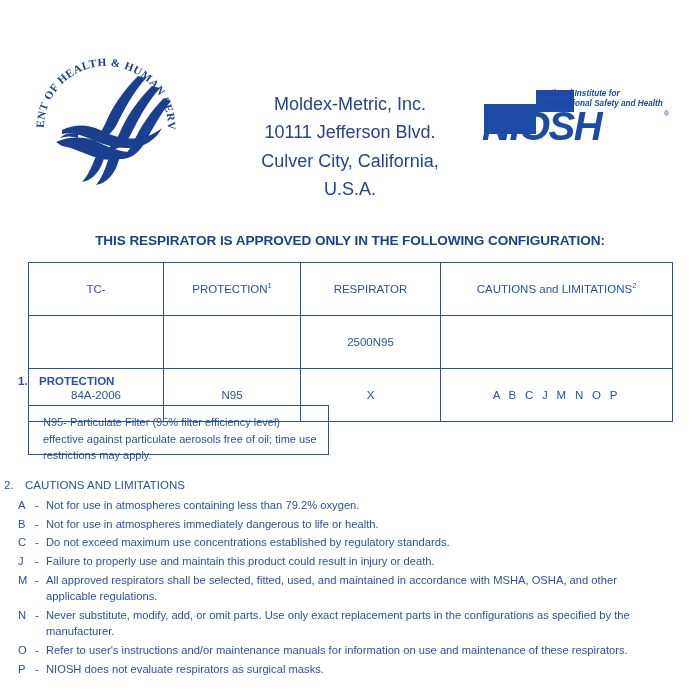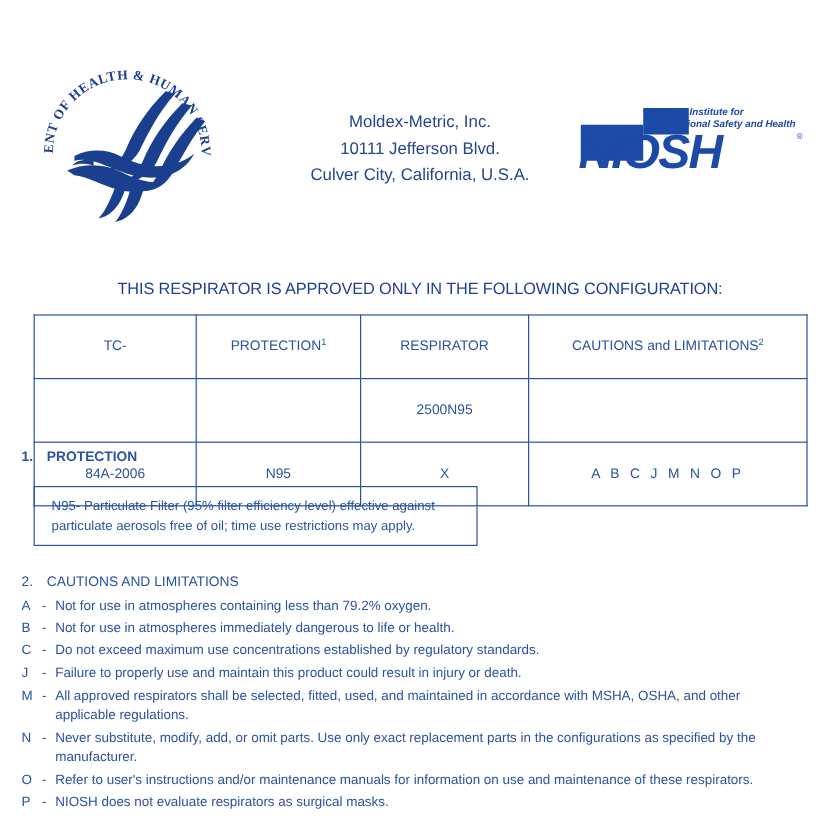--- a/index.html
+++ b/index.html
@@ -32,21 +32,21 @@
   }
   .hhs-seal svg { display: block; }
 
   
   .company-block {
     position: absolute;
     left: 240px;
     top: 90px;
     width: 220px;
     text-align: center;
-    font-size: 14px;
+    font-size: 18px;
     line-height: 1.58;
     color: #24448f;
   }
 
   
   .niosh-logo {
     position: absolute;
     left: 478px;
     top: 82px;
     width: 196px;
@@ -55,21 +55,21 @@
   .niosh-logo svg { display: block; }
 
   
   .approval-heading {
     position: absolute;
     left: 0;
     top: 233px;
     width: 700px;
     text-align: center;
     font-size: 13.6px;
-    font-weight: normal;
+    font-weight: bold;
     color: #1c3f94;
     letter-spacing: -0.1px;
   }
 
   
   .config-table {
     position: absolute;
     left: 28px;
     top: 262px;
     width: 644px;
@@ -103,36 +103,36 @@
     font-size: 11.5px;
     color: #2a52a0;
     font-weight: bold;
   }
   .sec1-num { display: inline-block; width: 21px; }
 
   .protection-box {
     position: absolute;
     left: 28px;
     top: 405px;
-    width: 370px;
+    width: 301px;
     height: 50px;
     border: 1.4px solid #2a52a0;
     box-sizing: border-box;
   }
   .protection-box-text {
     padding: 8px 10px 0 14px;
     font-size: 11px;
     line-height: 1.5;
     color: #2a52a0;
   }
 
   
   .sec2-title {
     position: absolute;
-    left: 18px;
+    left: 4px;
     top: 479px;
     font-size: 11.5px;
     color: #2a52a0;
   }
   .sec2-num { display: inline-block; width: 21px; }
 
   .caution-list {
     position: absolute;
     left: 18px;
     top: 495px;

